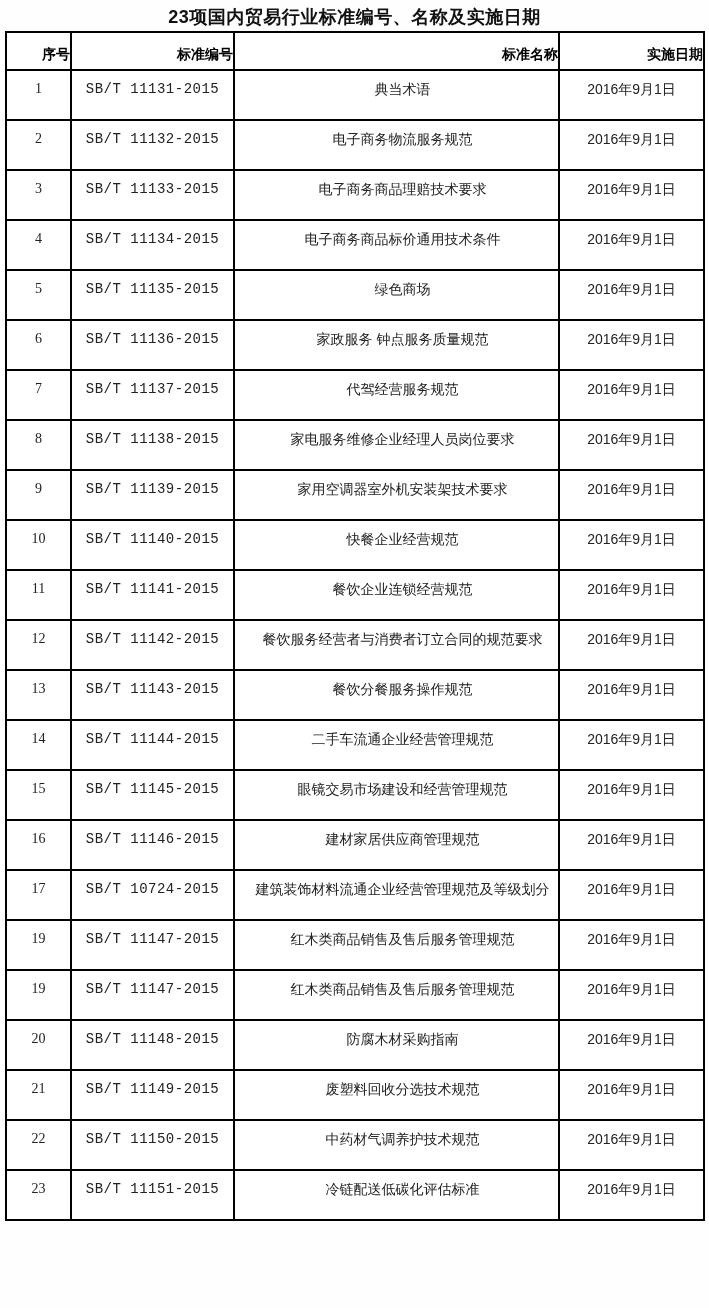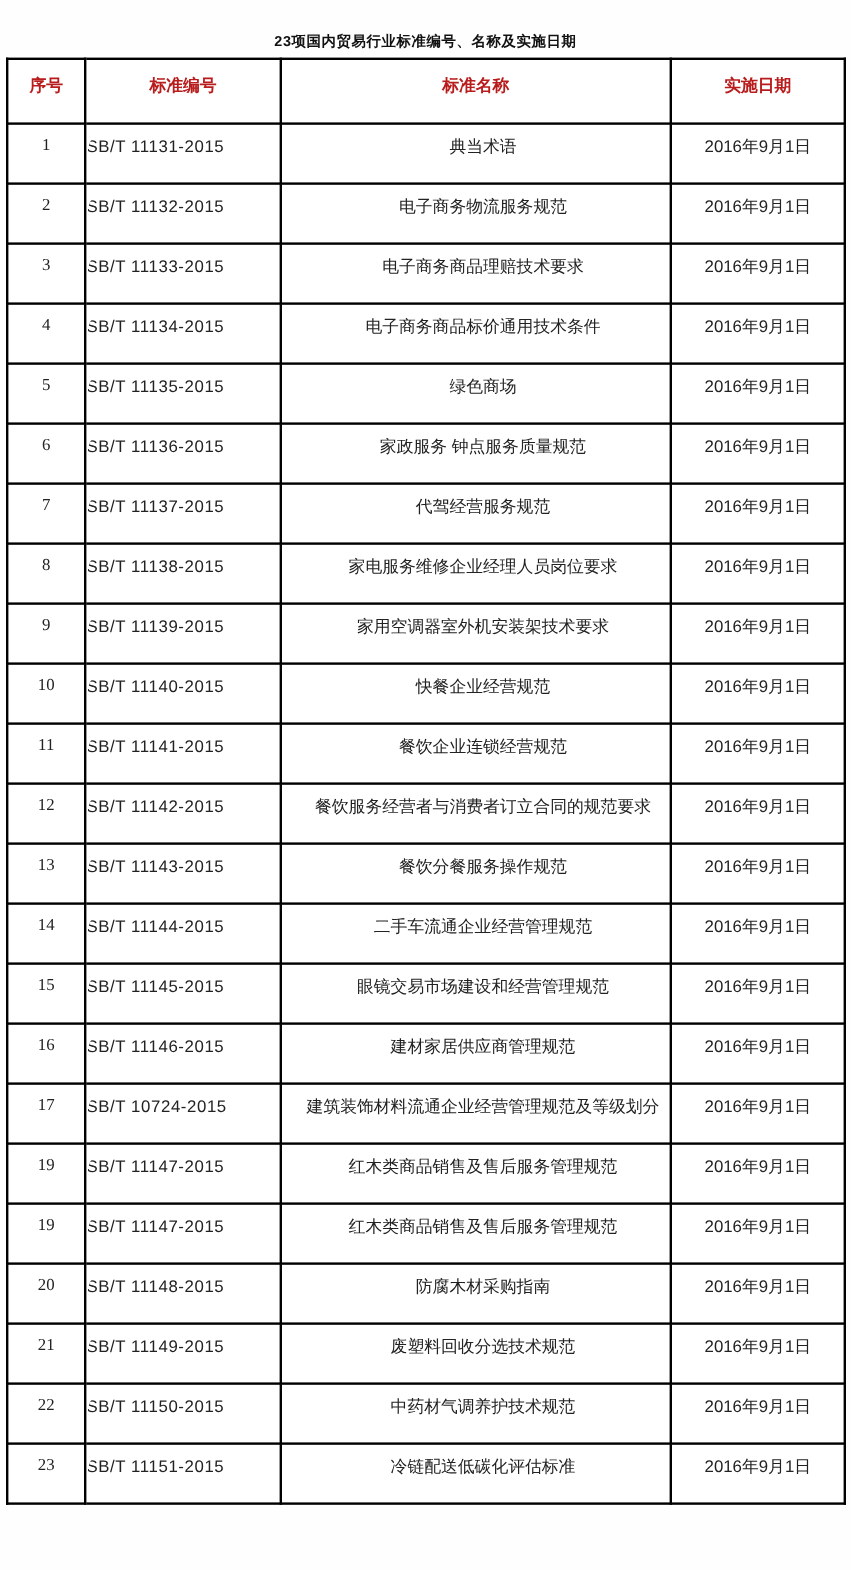--- a/index.html
+++ b/index.html
@@ -4,24 +4,24 @@
 <style>
   * { margin: 0; padding: 0; box-sizing: border-box; }
   html, body {
     width: 709px;
     background: #fefefe;
     font-family: "Liberation Sans", sans-serif;
     color: #1b1b1b;
   }
   body { height: 1308px; overflow: hidden; }
   .page-title {
-    margin-top: 22px;
+    margin-top: 5px;
     width: 100%;
     text-align: center;
-    font-size: 12px;
+    font-size: 18px;
     font-weight: bold;
     letter-spacing: 0.5px;
     color: #111;
     height: 24px;
     line-height: 24px;
     font-family: "Liberation Sans", sans-serif;
   }
   table.std-table {
     margin: 2px 0 0 5px;
     border-collapse: collapse;
@@ -32,47 +32,46 @@
   table.std-table th,
   table.std-table td {
     border: 2px solid #000;
     vertical-align: top;
     font-size: 14px;
     color: #222;
     overflow: hidden;
     white-space: nowrap;
   }
   table.std-table th {
-    height: 54px;
+    height: 38px;
     padding-top: 13px;
-    text-align: center;
+    text-align: right;
     font-weight: bold;
     font-size: 14px;
-    color: #b91c1c;
+    color: #000000;
     font-family: "Liberation Sans", sans-serif;
   }
   table.std-table td {
     height: 50px;
     padding-top: 10px;
   }
   .col-index { width: 65px; }
   .col-code  { width: 163px; }
   .col-name  { width: 325px; }
   .col-date  { width: 145px; margin-left: 36px; }
   td.col-index {
     text-align: center;
     font-family: "Liberation Serif", serif;
     font-size: 15px;
   }
   td.col-code {
-    text-align: left;
-    font-family: Liberation Sans, sans-serif;
+    text-align: center;
+    font-family: Liberation Mono, monospace;
     font-size: 14px;
     letter-spacing: 0.5px;
-    border-radius: 25px;
   }
   td.col-name {
     text-align: center;
     padding-left: 12px;
     font-family: "Liberation Sans", sans-serif;
     font-size: 14px;
   }
   td.col-date {
     text-align: center;
     font-family: Liberation Sans, sans-serif;

